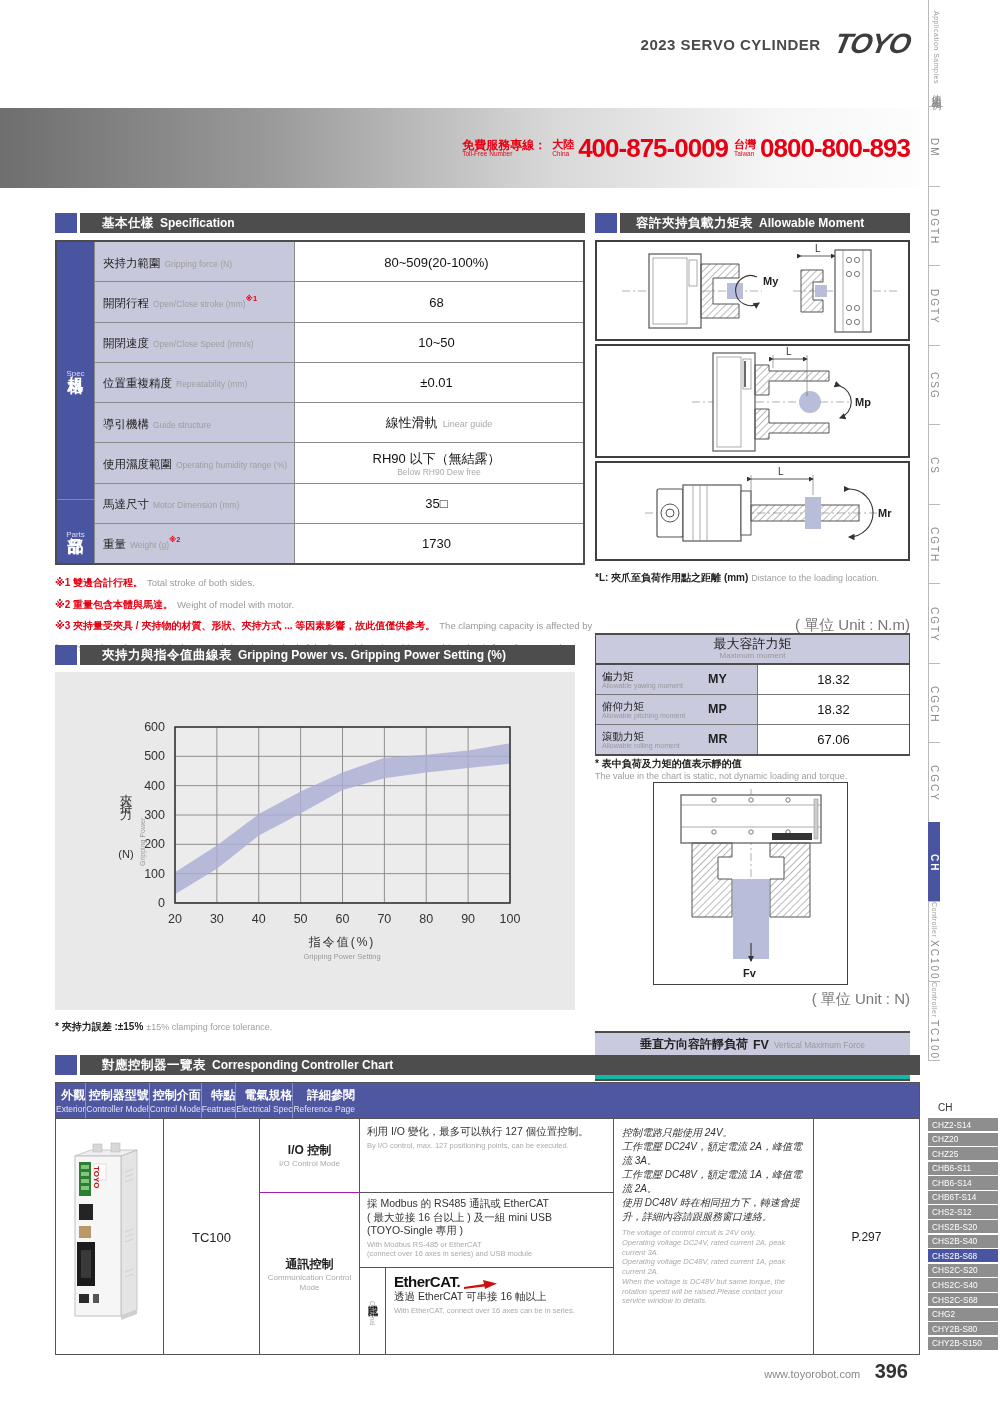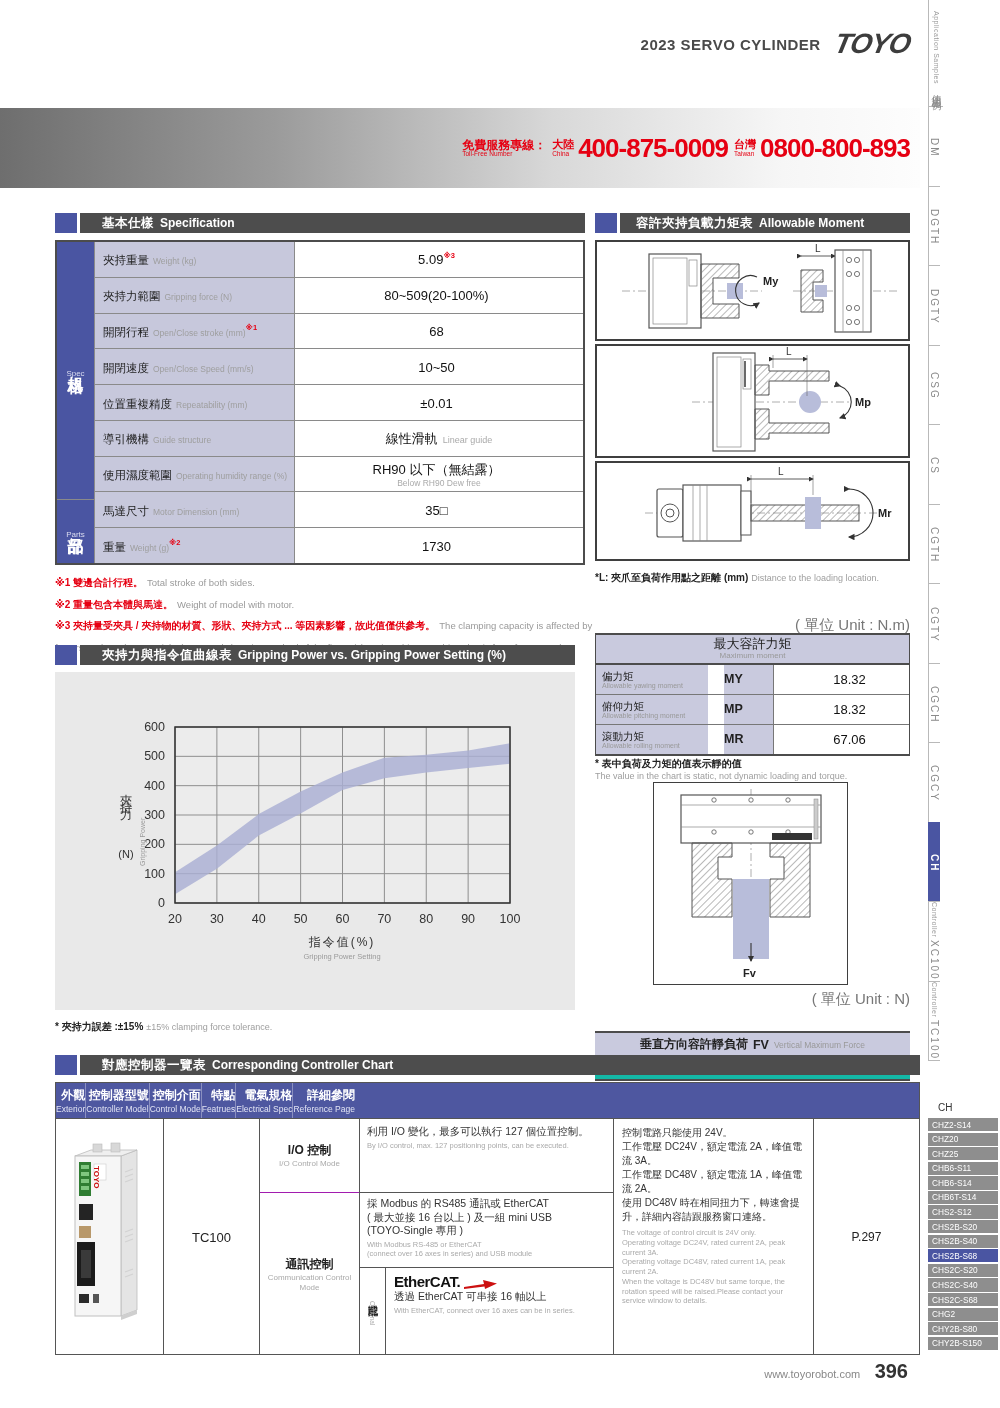--- a/index.html
+++ b/index.html
@@ -60,21 +60,21 @@
   
   .dbox{position:absolute;left:595px;width:315px;border:2px solid #3f3f3f;background:#fff;box-sizing:border-box;}
   .lnote{position:absolute;left:595px;top:567px;width:330px;}
   .lnz{font-size:10px;font-weight:bold;color:#222;}
   .lne{font-size:9px;color:#9e9e9e;margin-left:3px;}
   .unit{position:absolute;width:315px;left:595px;text-align:right;font-size:15px;color:#777;}
   .maxmom{position:absolute;left:595px;top:633px;width:315px;border:1px solid #4c4c4c;border-top:2px solid #4c4c4c;border-bottom:2px solid #4c4c4c;box-sizing:border-box;background:#fff;}
   .mm-head{background:#c9cade;text-align:center;padding:2px 0 3px;border-bottom:2px solid #4c4c4c;}
   .mm-title{display:block;font-size:13px;color:#222;line-height:1.15;}
   .mm-sub{display:block;font-size:8px;color:#999;line-height:1;}
-  .mm-row{display:flex;height:29px;border-bottom:1px solid #777;gap:16px;}
+  .mm-row{display:flex;height:29px;border-bottom:1px solid #777;}
   .mm-row:last-child{border-bottom:none;}
   .mm-label{width:112px;background:#c9cade;padding-left:6px;display:flex;flex-direction:column;justify-content:center;box-sizing:border-box;}
   .mm-zh{font-size:10.5px;color:#222;line-height:1.15;}
   .mm-en{font-size:7px;color:#999;line-height:1;}
   .mm-code{width:50px;background:#c9cade;display:flex;align-items:center;font-weight:bold;font-size:12.5px;color:#222;border-right:1px solid #777;box-sizing:border-box;}
   .mm-val{flex:1;display:flex;align-items:center;justify-content:center;font-size:13px;color:#111;}
   .statnote{position:absolute;left:595px;top:757px;width:320px;}
   .snz{display:block;font-size:10px;font-weight:bold;color:#222;}
   .sne{display:block;font-size:9px;color:#9e9e9e;line-height:1.2;}
   .fvtab{position:absolute;left:595px;top:1031px;width:315px;border-top:2px solid #4c4c4c;border-bottom:2px solid #4c4c4c;background:#14b8a6;text-align:right;}
@@ -105,21 +105,21 @@
   .feat-comm{height:75px;border-bottom:1px solid #555;padding:4px 7px;box-sizing:border-box;}
   .feat-opt{flex:1;display:flex;}
   .opt-tag{width:26px;border-right:1px solid #555;display:flex;align-items:center;justify-content:center;writing-mode:vertical-rl;box-sizing:border-box;gap:2px;}
   .opt-zh{font-size:10px;font-weight:bold;color:#222;letter-spacing:1px;}
   .opt-en{font-size:6.5px;color:#aaa;}
   .opt-body{flex:1;padding:5px 8px;}
   .ec-row{display:flex;align-items:flex-end;gap:2px;}
   .ec-logo{font-size:15px;font-weight:bold;color:#111;letter-spacing:-.5px;}
   .ft-zh{font-size:10.5px;color:#333;white-space:pre-line;line-height:1.3;}
   .ft-en{font-size:7.5px;color:#aaa;white-space:pre-line;line-height:1.2;margin-top:2px;}
-  .es{padding:7px 8px;}
+  .es{padding:7px 8px;font-style:italic;}
   .es-zh{font-size:10px;color:#333;white-space:pre-line;line-height:1.4;}
   .es-en{font-size:7.5px;color:#aaa;white-space:pre-line;line-height:1.3;margin-top:4px;}
   .refpage{font-size:12px;color:#222;}
   
   .rail{position:absolute;left:928px;top:0;width:72px;}
   .tab{height:80.5px;box-sizing:border-box;border:1px solid #b9b9b9;border-right:none;margin-top:-1px;
        display:flex;align-items:center;justify-content:center;gap:3px;writing-mode:vertical-rl;background:#fff;}
   .tab.tall{height:108px;}
   .tab .t1{font-size:10px;color:#8a8a8a;letter-spacing:2px;}
   .tab .t2{font-size:7px;color:#9a9a9a;letter-spacing:.5px;}
@@ -170,30 +170,20 @@
         <span class="grp-zh">規格</span>
         <span class="grp-en">Spec</span>
       </div>
       <div class="strip-cell h2">
         <span class="grp-zh">部品</span>
         <span class="grp-en">Parts</span>
       </div>
     </div>
     <div class="spec-rows">
 
-        <div class="srow">
-          <div class="slabel">
-            <div><span class="lz">夾持重量</span><span class="le">Weight (kg)</span><span class="sup"></span></div>
-            <div class="en2"></div>
-          </div>
-          <div class="svalue">
-            <div><span class="v">5.09</span><span class="vsup">※3</span><span class="vgray"></span></div>
-            <div class="vnote"></div>
-          </div>
-        </div>
 
         <div class="srow">
           <div class="slabel">
             <div><span class="lz">夾持力範圍</span><span class="le">Gripping force (N)</span><span class="sup"></span></div>
             <div class="en2"></div>
           </div>
           <div class="svalue">
             <div><span class="v">80~509(20-100%)</span><span class="vsup"></span><span class="vgray"></span></div>
             <div class="vnote"></div>
           </div>

